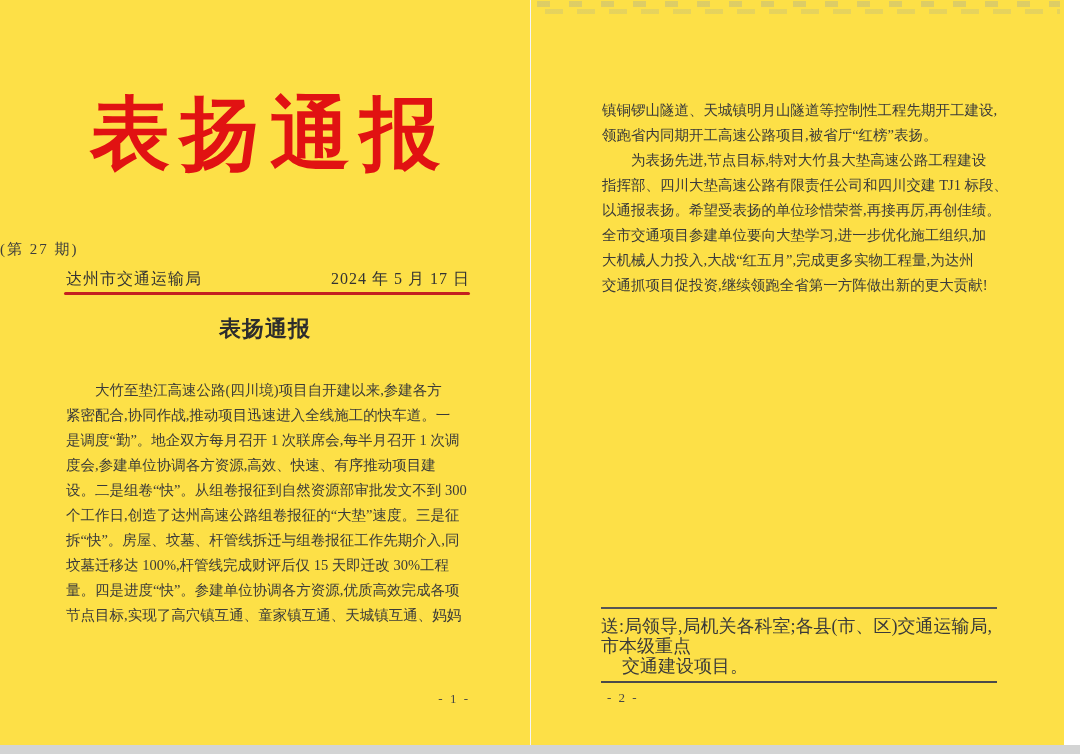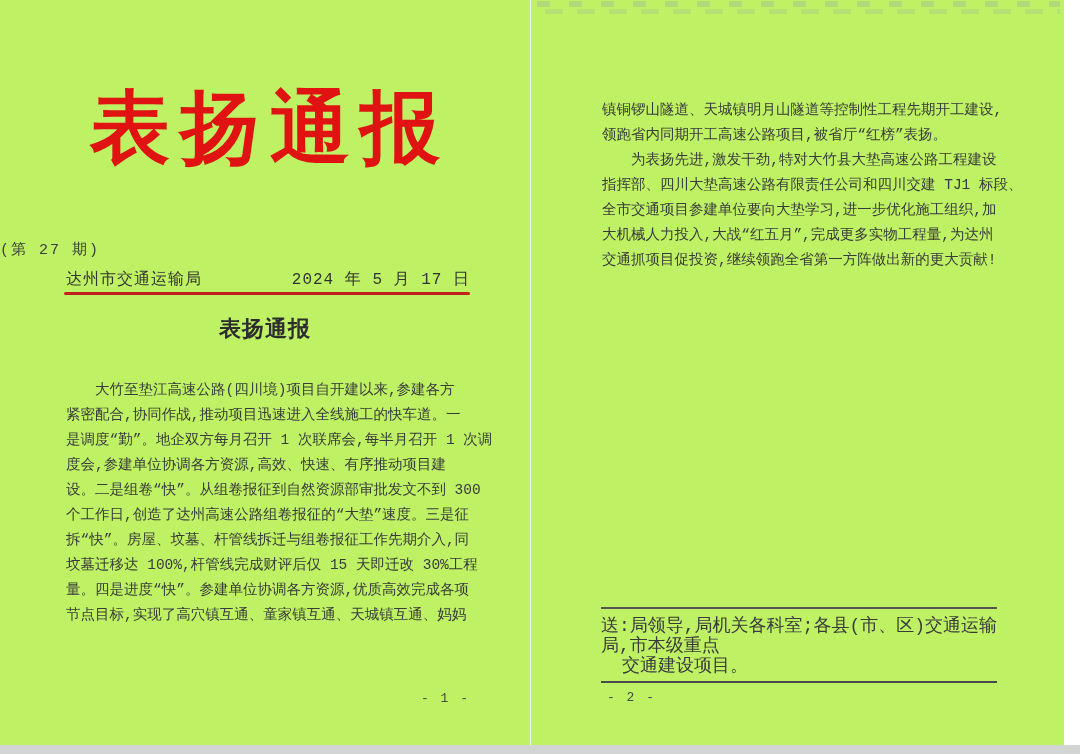--- a/index.html
+++ b/index.html
@@ -3,21 +3,21 @@
 <meta charset="utf-8">
 <style>
   * { margin:0; padding:0; box-sizing:border-box; }
   html,body { background:#cfcfcf; }
   .canvas {
     position:relative; width:1080px; height:754px;
     background:#ffffff; overflow:hidden;
     font-family:"Liberation Serif","DejaVu Serif",serif;
     color:#3a3a3a;
   }
-  .page { position:absolute; top:0; height:745px; background:#bef264;font-family:Liberation Mono, monospace; }
+  .page { position:absolute; top:0; height:745px; background:#fde047; }
   .page-left  { left:0;    width:530px; }
   .page-right { left:531px; width:533px; }
   .gutter {
     position:absolute; left:530px; top:0; width:17px; height:745px;
     background:linear-gradient(90deg,#f7f7f8 0%,#e6e7ea 30%,#e2e3e7 60%,#fafafa 100%);
   }
   .bottom-strip { position:absolute; left:0; top:745px; width:1080px; height:9px; background:#d3d4d4; }
 
   
   .masthead {
@@ -104,22 +104,23 @@
     <div class="pagenum pagenum-1">- 1 -</div>
   </div>
 
   <div class="gutter"></div>
 
   <div class="page page-right">
     <div class="top-ghost"></div>
     <div class="body-block body-right">
         <div class="line">镇铜锣山隧道、天城镇明月山隧道等控制性工程先期开工建设,</div>
         <div class="line">领跑省内同期开工高速公路项目,被省厅“红榜”表扬。</div>
-        <div class="line">　　为表扬先进,激发干劲,特对大竹县大垫高速公路工程建设</div>
+        <div class="line">　　为表扬先进,节点目标,特对大竹县大垫高速公路工程建设</div>
         <div class="line">指挥部、四川大垫高速公路有限责任公司和四川交建 TJ1 标段、</div>
+        <div class="line">以通报表扬。希望受表扬的单位珍惜荣誉,再接再厉,再创佳绩。</div>
         <div class="line">全市交通项目参建单位要向大垫学习,进一步优化施工组织,加</div>
         <div class="line">大机械人力投入,大战“红五月”,完成更多实物工程量,为达州</div>
         <div class="line">交通抓项目促投资,继续领跑全省第一方阵做出新的更大贡献!</div>
       </div>
     <div class="dist-block">
       <div class="dist-rule-top"></div>
       <div class="dist-text">
         <div class="dist-line-1">送:局领导,局机关各科室;各县(市、区)交通运输局,市本级重点</div>
         <div class="dist-line-2">交通建设项目。</div>
       </div>

